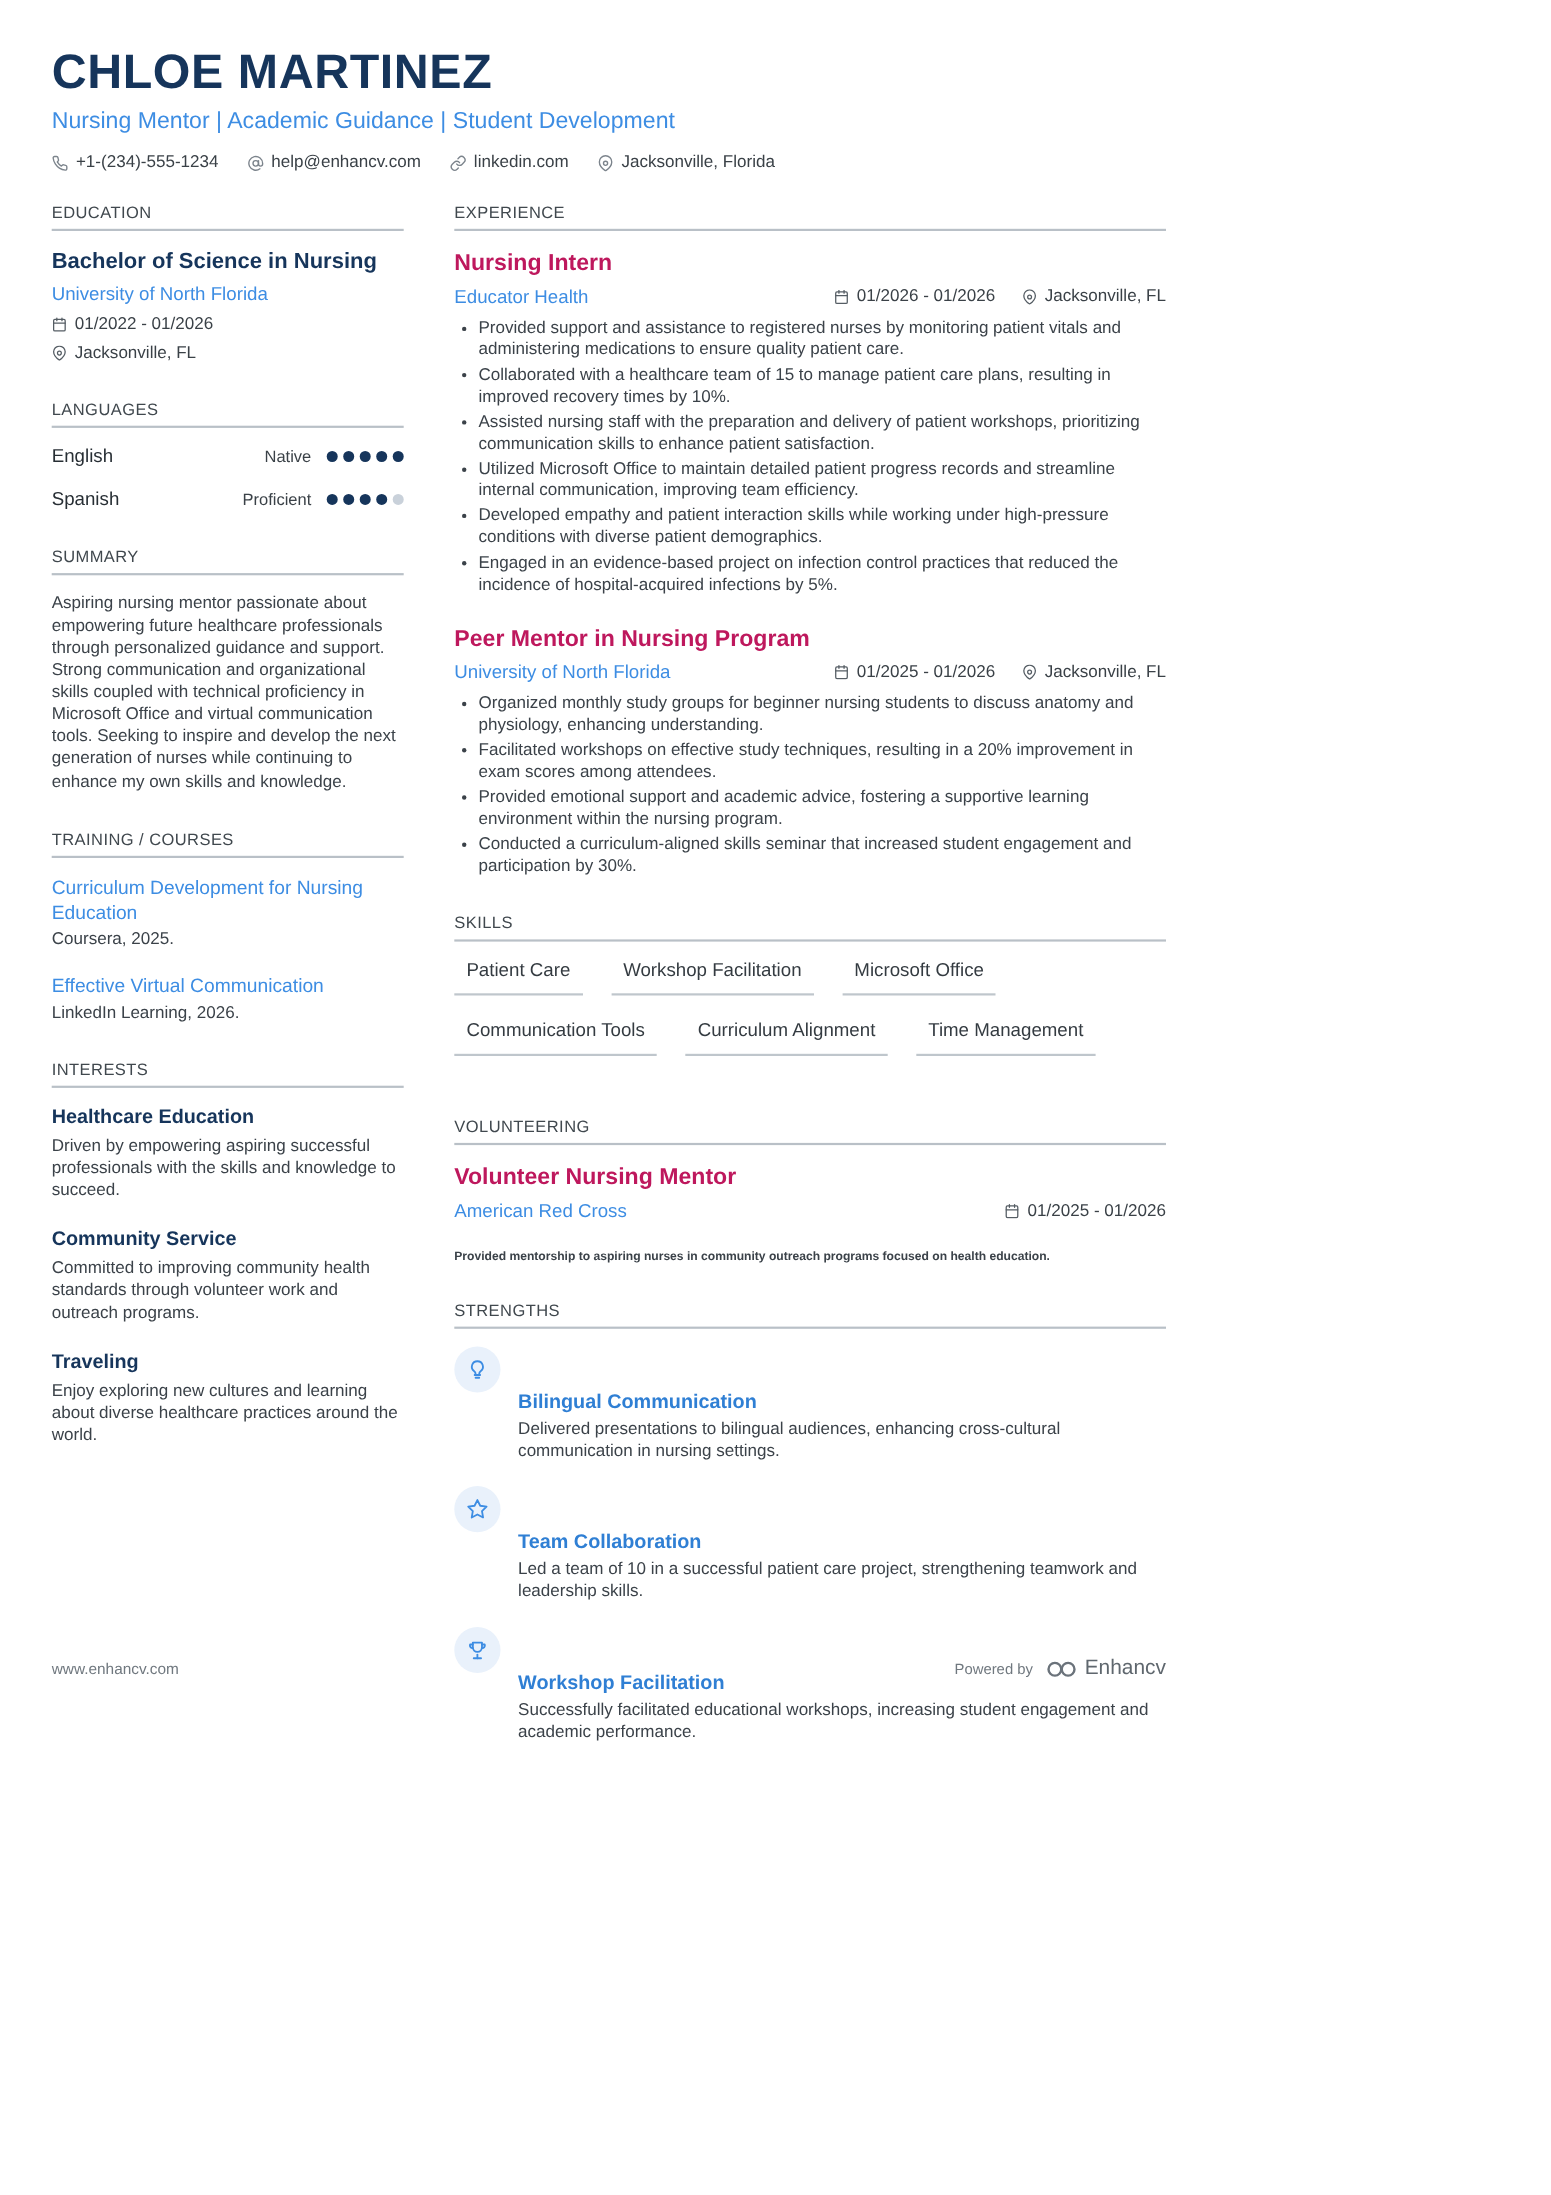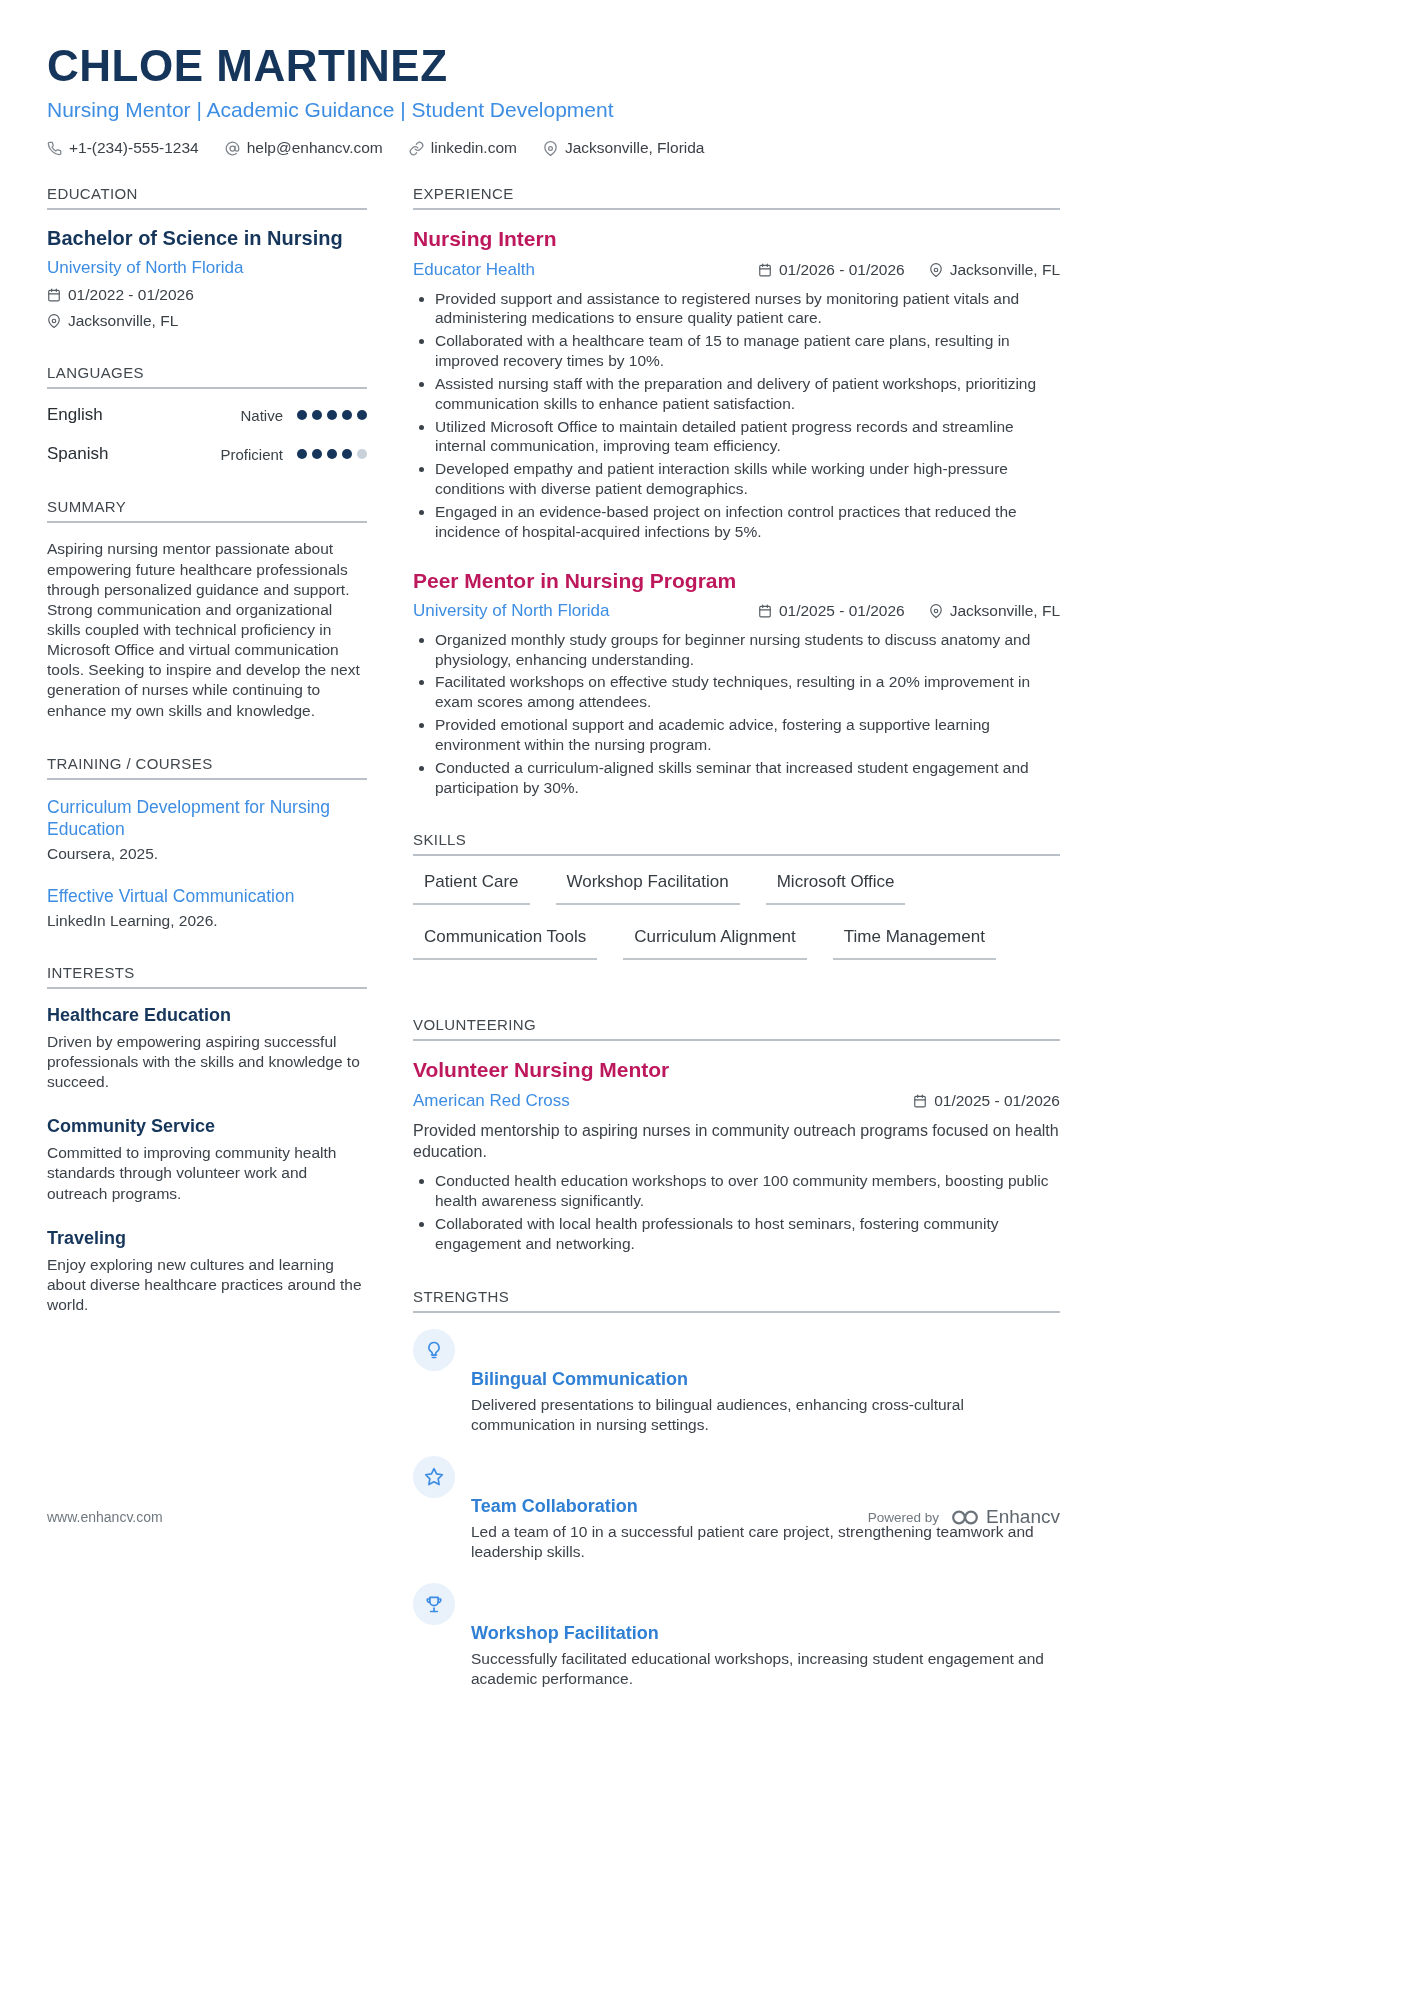--- a/index.html
+++ b/index.html
@@ -60,21 +60,21 @@
   .job-right .meta-row { margin-top:0; }
   ul.bullets { margin-top:9px; padding-left:22px; }
   ul.bullets li { font-size:15.5px; line-height:1.28; color:#3b4249; margin-bottom:3px; }
 
   
   .skills-row { display:flex; }
   .skill { font-size:17px; color:#343b41; padding:0 11px 11px 11px; border-bottom:2px solid #bfc6cc;
            margin-right:26px; margin-bottom:22px; white-space:nowrap; }
 
   
-  .vol-desc { font-size:16px; line-height:1.3; color:#3b4249; margin-top:10px; }
+  .vol-desc { font-size:11px; line-height:1.3; color:#3b4249; margin-top:24px;font-weight:bold; }
 
   
   .strength { display:flex; margin-bottom:21px; }
   .strength-badge { flex:0 0 42px; width:42px; height:42px; border-radius:50%; background:#e9f1fb;
                     display:flex; align-items:center; justify-content:center; }
   .strength-body { margin-left:16px; }
   .strength-title { font-size:18px; font-weight:600; color:#2f7fd4;margin-top:40px; }
   .strength-text { font-size:15.5px; line-height:1.3; color:#3b4249; margin-top:5px; }
 
   
@@ -308,24 +308,20 @@
                       <rect x="3" y="4" width="18" height="18" rx="2" ry="2"></rect>
                       <line x1="16" y1="2" x2="16" y2="6"></line>
                       <line x1="8" y1="2" x2="8" y2="6"></line>
                       <line x1="3" y1="10" x2="21" y2="10"></line>
                     </svg>
                   <span>01/2025 - 01/2026</span>
                 </span>
               </span>
             </div>
             <p class="vol-desc">Provided mentorship to aspiring nurses in community outreach programs focused on health education.</p>
-            <ul class="bullets">
-              <li>Conducted health education workshops to over 100 community members, boosting public health awareness significantly.</li>
-              <li>Collaborated with local health professionals to host seminars, fostering community engagement and networking.</li>
-            </ul>
           </article>
         </section>
 
         <section class="section">
           <h2 class="section-heading">STRENGTHS</h2>
 
           <div class="strength">
             <div class="strength-badge">
               <svg class="icon icon-20" viewBox="0 0 24 24" fill="none" stroke="currentColor" stroke-width="2" stroke-linecap="round" stroke-linejoin="round">
                   <path d="M9 18h6"></path>

